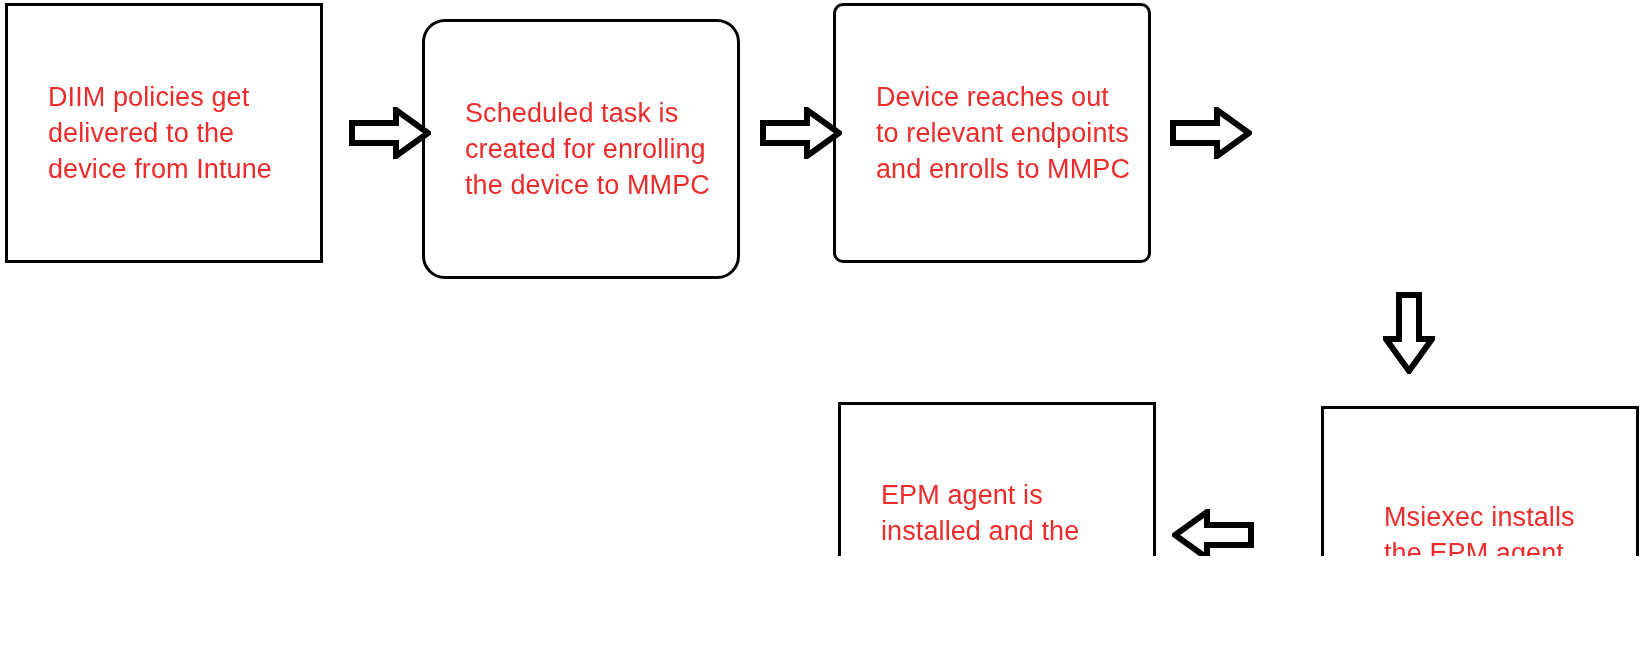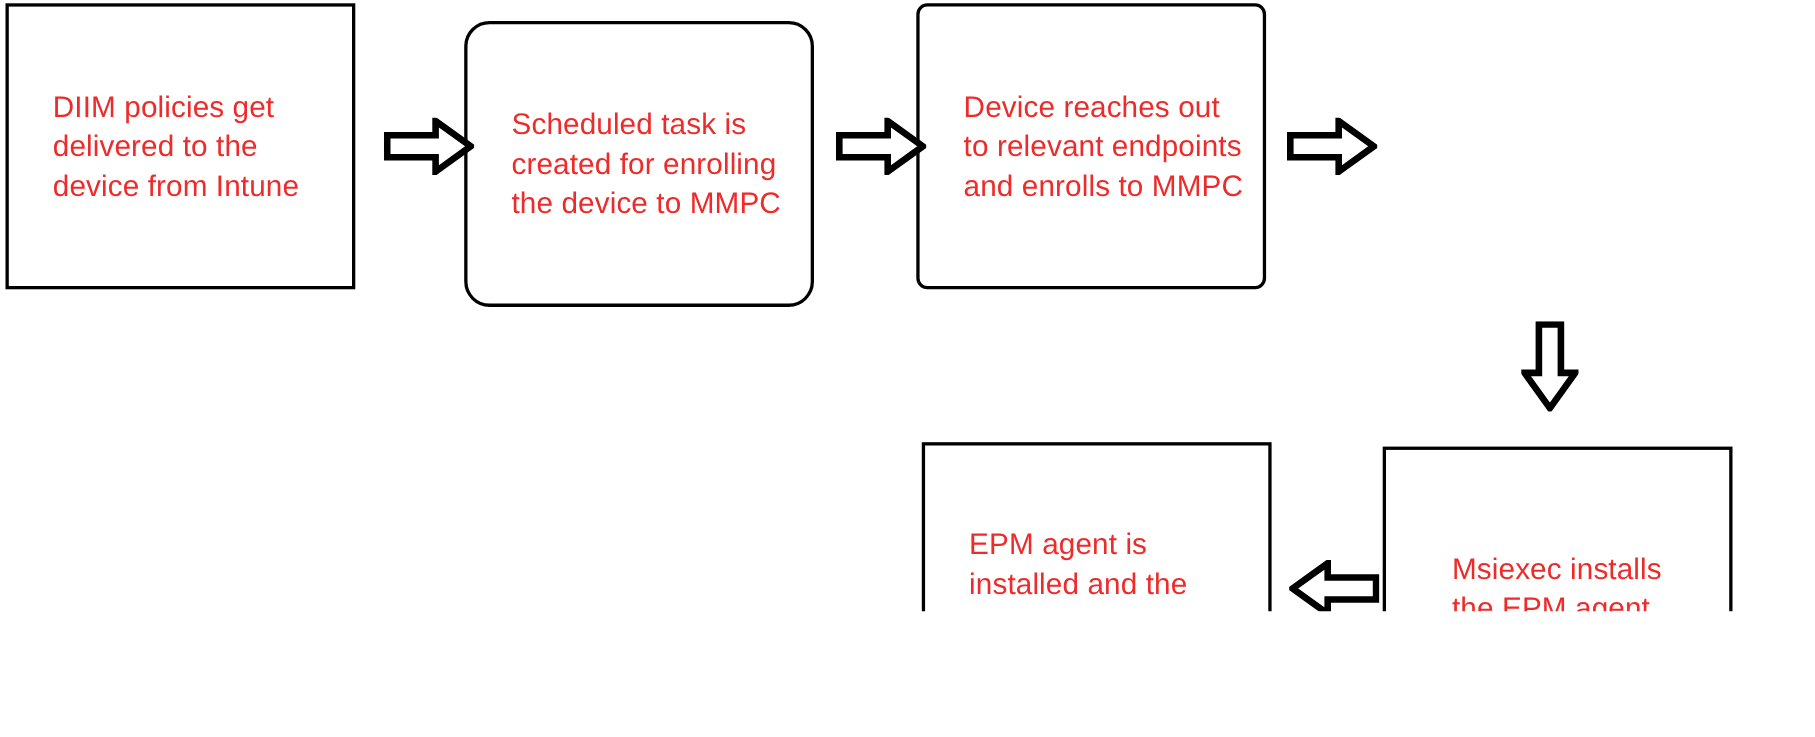--- a/index.html
+++ b/index.html
@@ -65,21 +65,21 @@
 
   <div class="node" style="left:833px; top:3px; width:318px; height:260px;border-radius:10px;">
     <div class="node-label">Device reaches out to relevant endpoints and enrolls to MMPC</div>
   </div>
 
 
   <div class="node" style="left:838px; top:402px; width:318px; height:258px;">
     <div class="node-label">EPM agent is installed and the service is created</div>
   </div>
 
-  <div class="node" style="left:1257px; top:406px; width:318px; height:258px;padding-left:20px;">
+  <div class="node" style="left:1321px; top:406px; width:318px; height:258px;padding-left:20px;">
     <div class="node-label">Msiexec installs the EPM agent</div>
   </div>
 
   <div class="arrow" style="left:349px; top:107px; width:82px; height:52px;">
     <svg width="82" height="52" viewBox="0 0 82 52">
       <polygon class="arrow-shape" points="3,16 47,16 47,3 79,26 47,49 47,36 3,36"></polygon>
     </svg>
   </div>
 
   <div class="arrow" style="left:760px; top:107px; width:82px; height:52px;">

